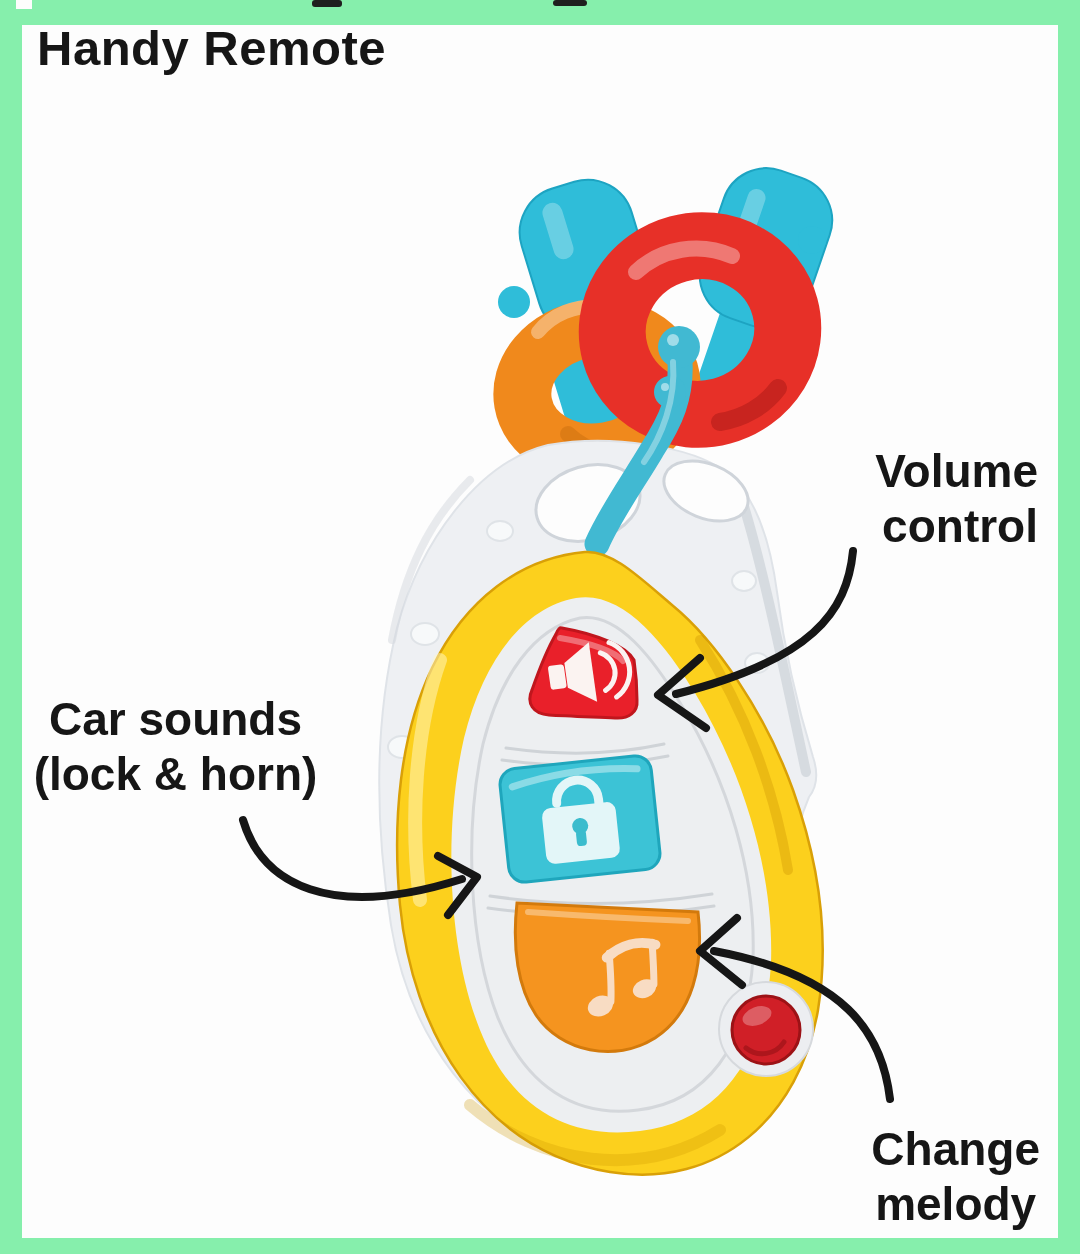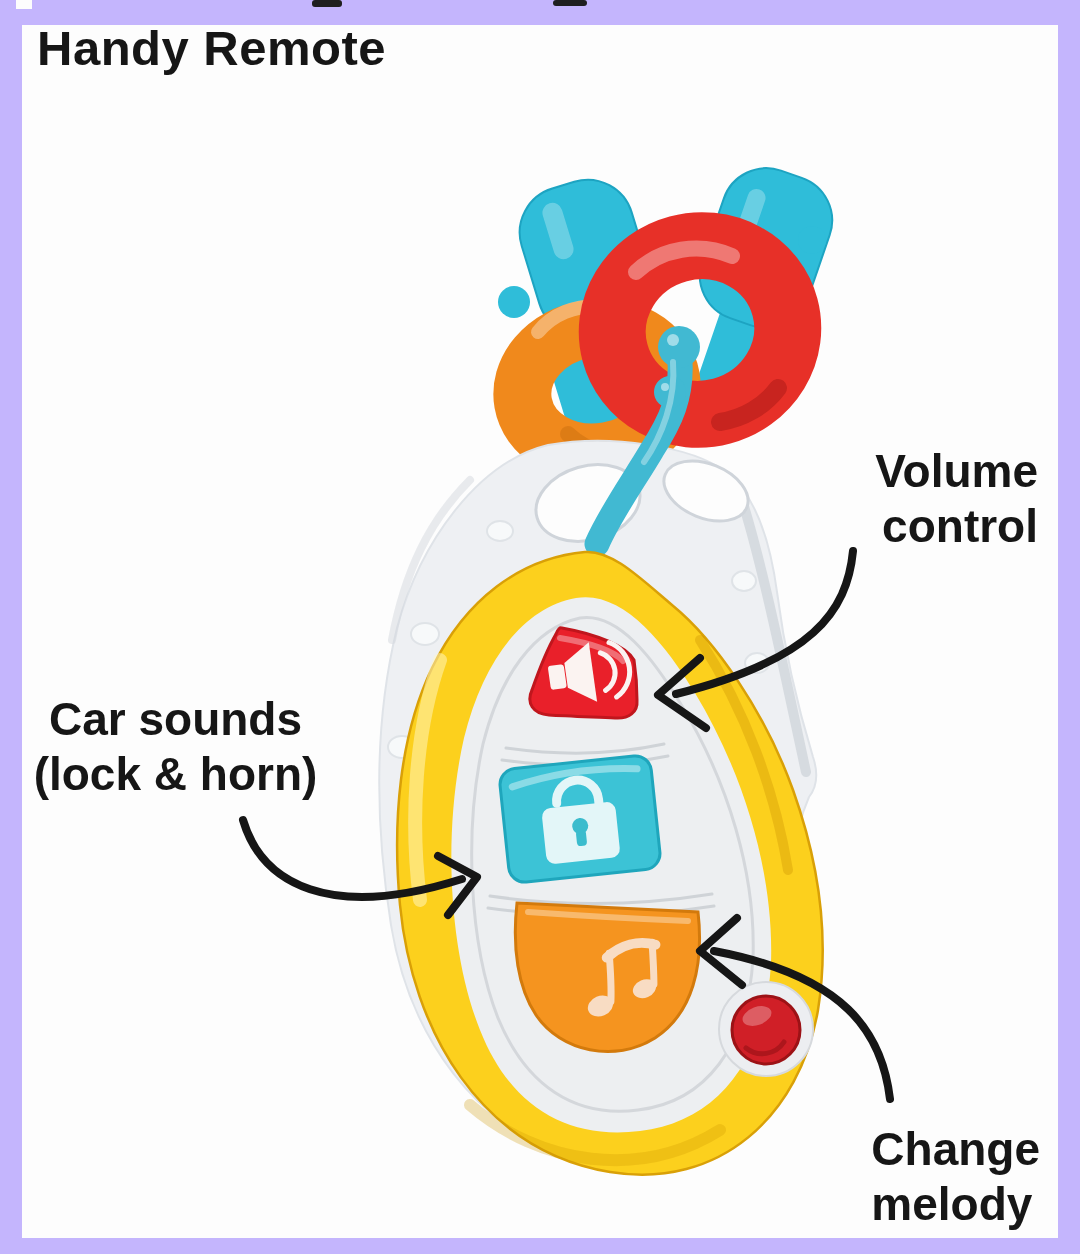--- a/index.html
+++ b/index.html
@@ -1,27 +1,27 @@
 <!DOCTYPE html>
 <html><head>
 <meta charset="utf-8">
 <style>
   html,body{margin:0;padding:0;background:#d7dbda;}
-  .stage{position:relative;width:1080px;height:1254px;background:#c4b5fd;overflow:hidden;
+  .stage{position:relative;width:1080px;height:1254px;background:#86efac;overflow:hidden;
          font-family:"Liberation Sans","DejaVu Sans",sans-serif;}
   .card{position:absolute;left:22px;top:25px;width:1036px;height:1213px;background:#fdfdfd;}
   .frag{position:absolute;background:#1f1f1f;border-radius:3px;}
   .frag-white{position:absolute;background:#fdfdfd;}
   .title{position:absolute;left:37px;top:20px;font-size:49px;font-weight:700;color:#161616;
          letter-spacing:0.5px;white-space:pre-line;line-height:1.15;}
   .label{position:absolute;font-size:46px;font-weight:700;color:#161616;line-height:1.2;
          white-space:pre-line;}
   .label.volume{right:42px;top:444px;text-align:right;}
   .label.car{left:18px;top:692px;width:315px;text-align:center;}
-  .label.melody{right:40px;top:1122px;text-align:left;margin-left:48px;}
+  .label.melody{right:40px;top:1122px;text-align:center;margin-left:48px;}
   svg.toy{position:absolute;left:0;top:0;}
 </style>
 </head>
 <body>
 
 <div class="stage">
   <div class="card"></div>
 
   <div class="frag" style="left:312px;top:0;width:30px;height:7px;"></div>
   <div class="frag" style="left:553px;top:0;width:34px;height:6px;"></div>

